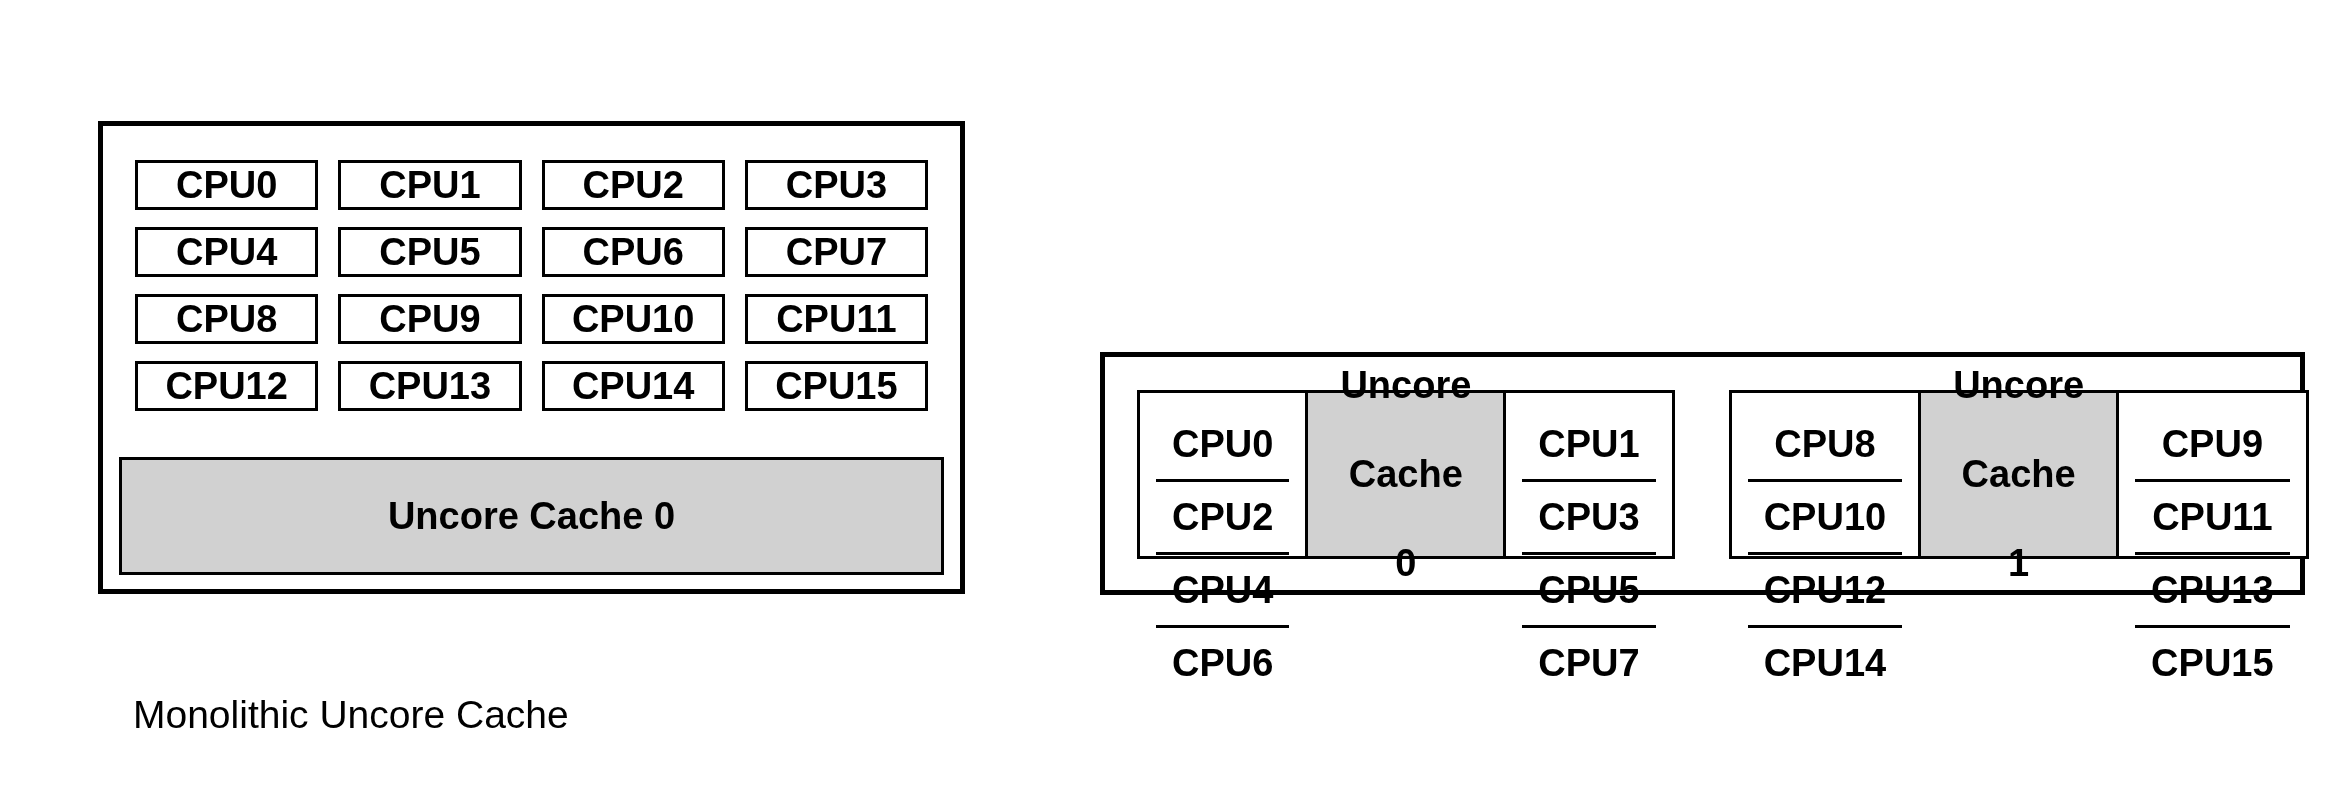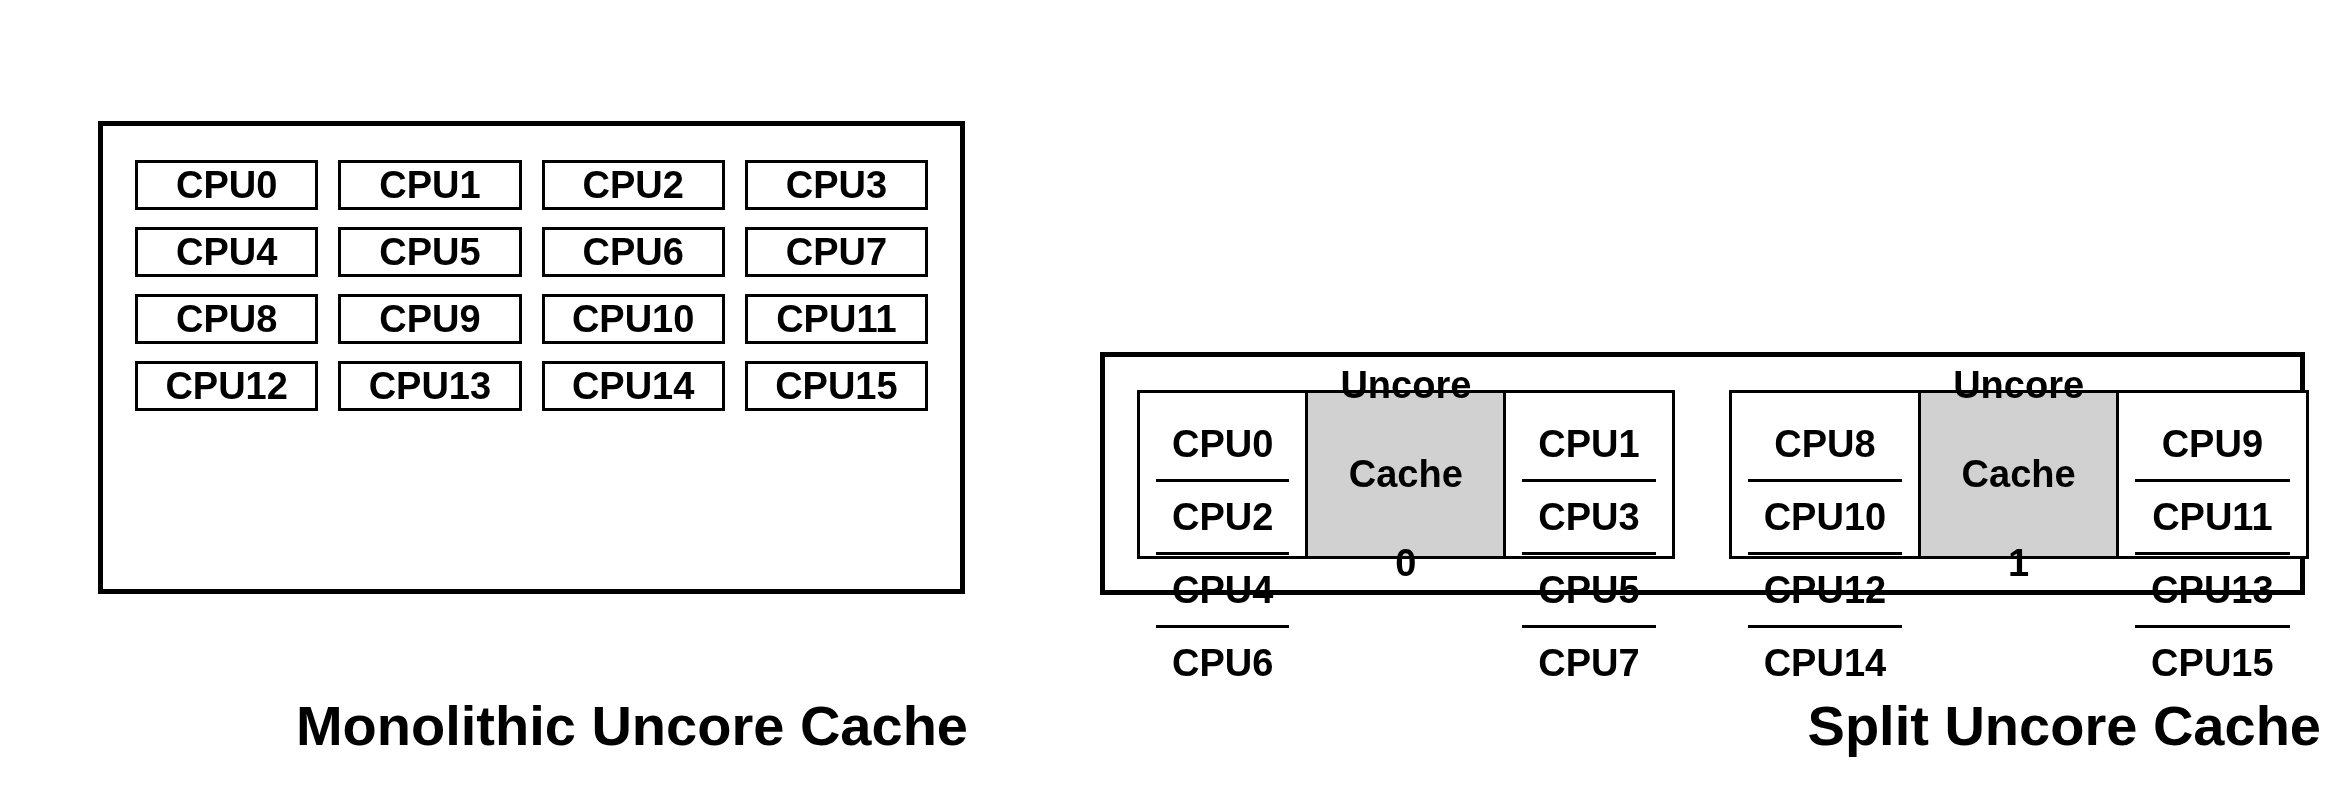--- a/index.html
+++ b/index.html
@@ -108,23 +108,23 @@
     font-weight: bold;
     font-size: 38px;
     line-height: 1.5;
     text-align: right;
   }
 
   
   .caption {
     position: absolute;
     top: 645px;
-    font-weight: bold;
-    font-size: 56px;
-    text-align: right;
+    font-weight: normal;
+    font-size: 39px;
+    text-align: left;
     white-space: nowrap;
   }
   .caption-mono { left: 85px;  width: 867px; }
   .caption-split { left: 1100px; width: 1205px; }
 </style>
 </head>
 <body>
 
 <div class="canvas">
 
@@ -140,20 +140,21 @@
       <div class="cpu-box">CPU7</div>
       <div class="cpu-box">CPU8</div>
       <div class="cpu-box">CPU9</div>
       <div class="cpu-box">CPU10</div>
       <div class="cpu-box">CPU11</div>
       <div class="cpu-box">CPU12</div>
       <div class="cpu-box">CPU13</div>
       <div class="cpu-box">CPU14</div>
       <div class="cpu-box">CPU15</div>
     </div>
+    <div class="uncore-mono">Uncore Cache 0</div>
   </section>
   <div class="caption caption-mono">Monolithic Uncore Cache</div>
 
   <section class="split-box">
 
     <div class="cluster">
       <div class="cpu-col">
         <div class="cpu-cell">CPU0</div>
         <div class="cpu-cell">CPU2</div>
         <div class="cpu-cell">CPU4</div>
@@ -186,15 +187,14 @@
       </div>
       <div class="cpu-col">
         <div class="cpu-cell">CPU9</div>
         <div class="cpu-cell">CPU11</div>
         <div class="cpu-cell">CPU13</div>
         <div class="cpu-cell">CPU15</div>
       </div>
     </div>
 
   </section>
-  <div class="caption caption-split">Split Uncore Cache</div>
 
 </div>
 
 </body></html>

